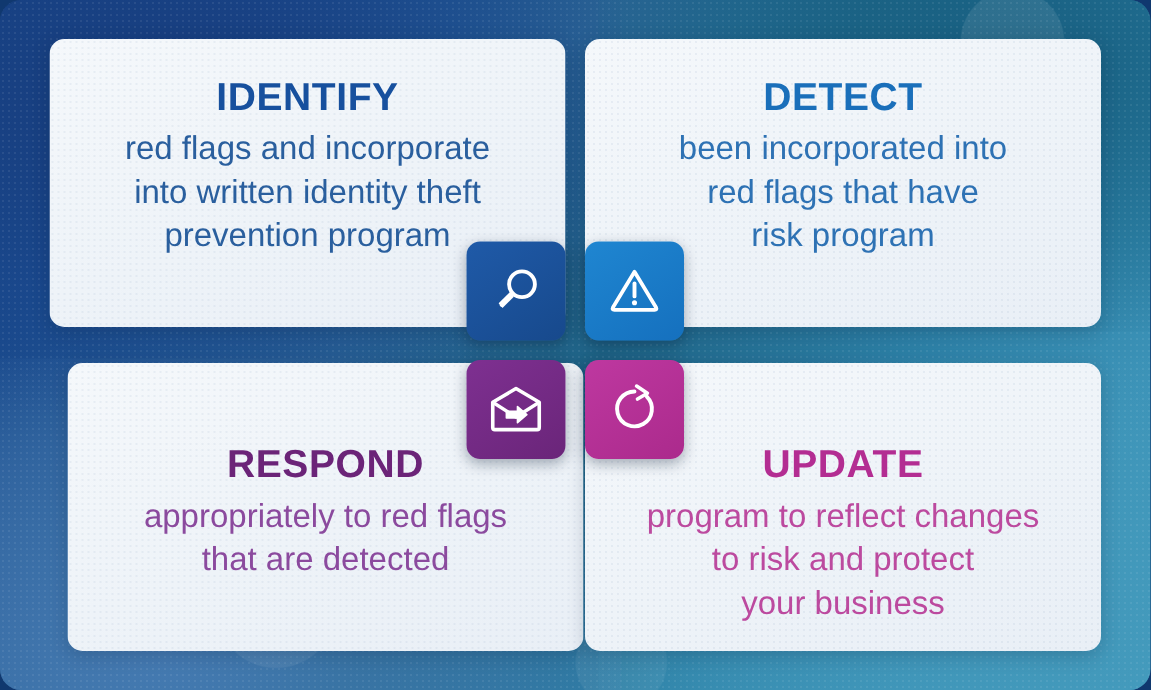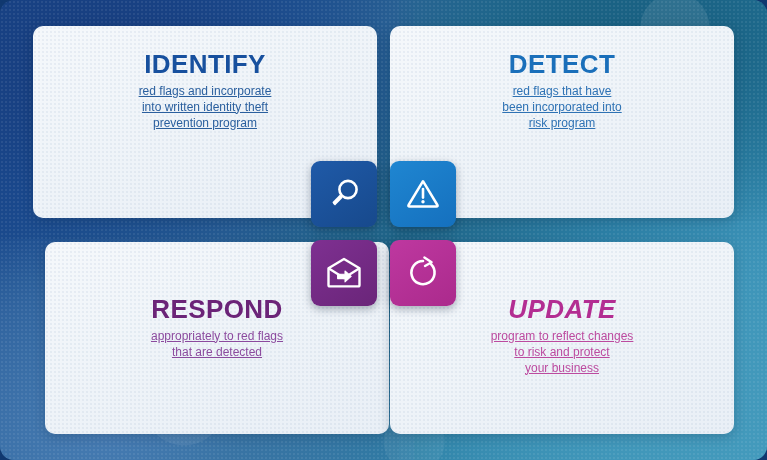--- a/index.html
+++ b/index.html
@@ -110,34 +110,33 @@
   .card.br .card-inner{ top:52px; }
 
   .card-title{
     font-size:26px;
     font-weight:bold;
     letter-spacing:.4px;
     line-height:1.18;
     margin-bottom:4px;
   }
   .card-body{
-    font-size:12px;
+    font-size:22px;
     font-weight:normal;
     line-height:1.33;
-    text-decoration:underline;
   }
 
   
   .theme-identify .card-title{ color:#17509e; }
   .theme-identify .card-body { color:#2a5f9e; }
   .theme-detect   .card-title{ color:#1a6fba; }
   .theme-detect   .card-body { color:#2e72b4; }
   .theme-respond  .card-title{ color:#6b2478; }
   .theme-respond  .card-body { color:#8b4a9e; }
-  .theme-update   .card-title{ color:#b32d92;font-style:italic; }
+  .theme-update   .card-title{ color:#b32d92; }
   .theme-update   .card-body { color:#bc4a9f; }
 
   
   .icon-cluster{
     position:absolute;
     left:311px; top:161px;
     width:145px; height:145px;
   }
   .icon-tile{
     position:absolute;
@@ -178,22 +177,22 @@
           <div>into written identity theft</div>
           <div>prevention program</div>
         </div>
       </div>
     </div>
 
     <div class="card tr theme-detect">
       <div class="card-inner">
         <div class="card-title">DETECT</div>
         <div class="card-body">
+          <div>been incorporated into</div>
           <div>red flags that have</div>
-          <div>been incorporated into</div>
           <div>risk program</div>
         </div>
       </div>
     </div>
 
     <div class="card bl theme-respond">
       <div class="card-inner">
         <div class="card-title">RESPOND</div>
         <div class="card-body">
           <div>appropriately to red flags</div>

